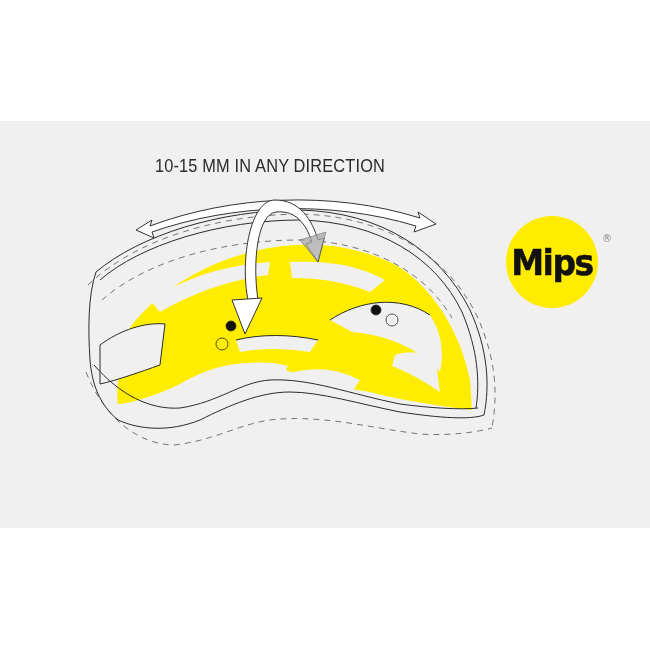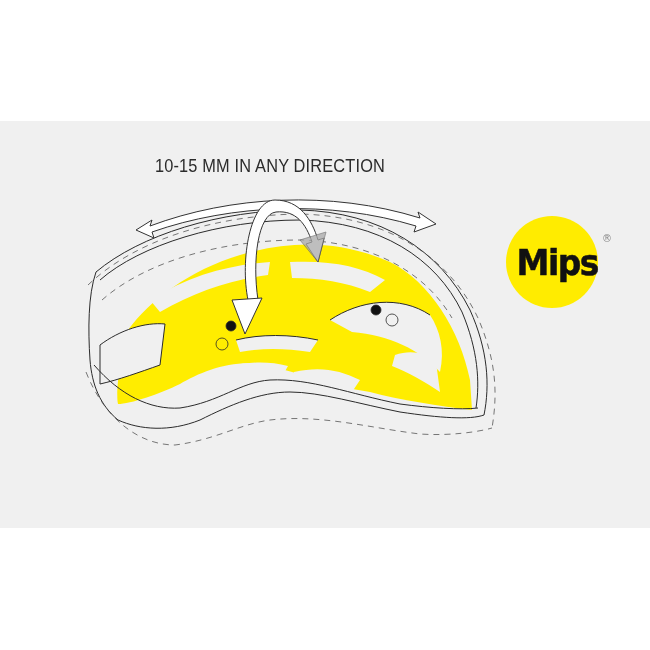--- a/index.html
+++ b/index.html
@@ -10,21 +10,21 @@
     }
     .caption {
       position: absolute; left: 0; top: 155px; width: 540px; text-align: center;
       font-family: "Liberation Sans", sans-serif; font-size: 19px; color: #2b2b2b;
       letter-spacing: 0.2px; transform: scaleX(0.86); transform-origin: 270px 0;
     }
     .illustration { position: absolute; left: 0; top: 121px; width: 650px; height: 407px; }
     .logo {
       position: absolute; left: 506px; top: 216px; width: 92px; height: 92px;
       border-radius: 50%; background: #ffec00;
-      display: flex; align-items: center; justify-content: flex-end;
+      display: flex; align-items: center; justify-content: center;
     }
     .logo-text {
       font-family: "DejaVu Sans", sans-serif; font-weight: bold; font-size: 33px;
       color: #111; letter-spacing: -1.5px; transform: scaleY(1.05);
       -webkit-text-stroke: 0.5px #111;
     }
     .reg {
       position: absolute; left: 601px; top: 233px; width: 12px; height: 12px;
       font-family: "DejaVu Sans", sans-serif; font-size: 10px; color: #888;
       line-height: 12px; text-align: center;

